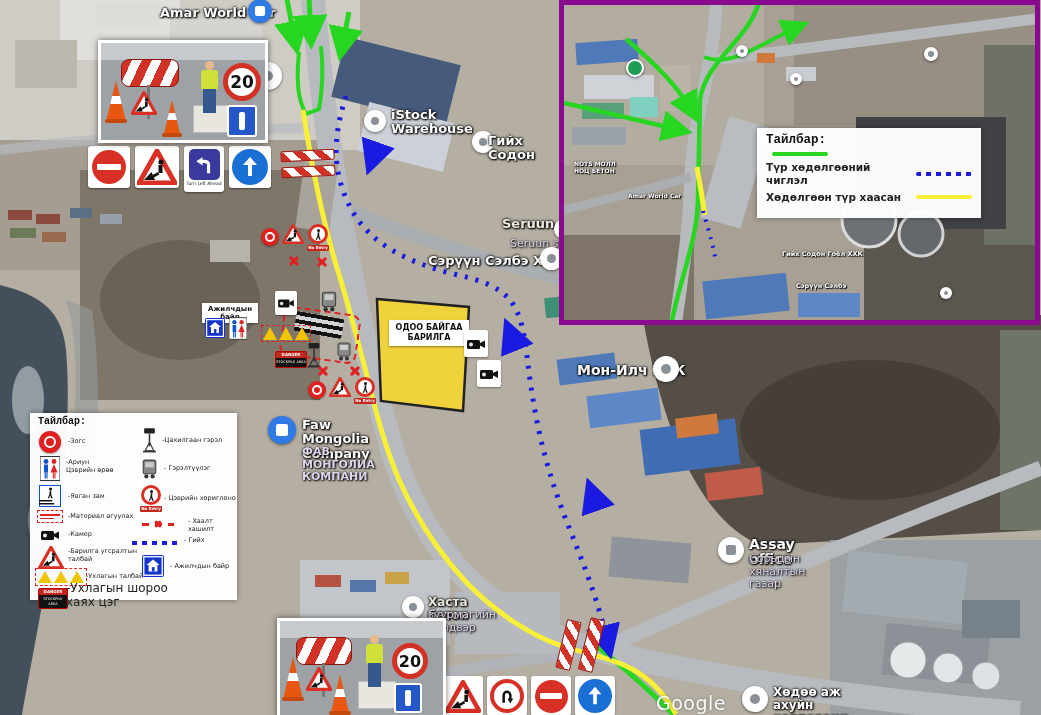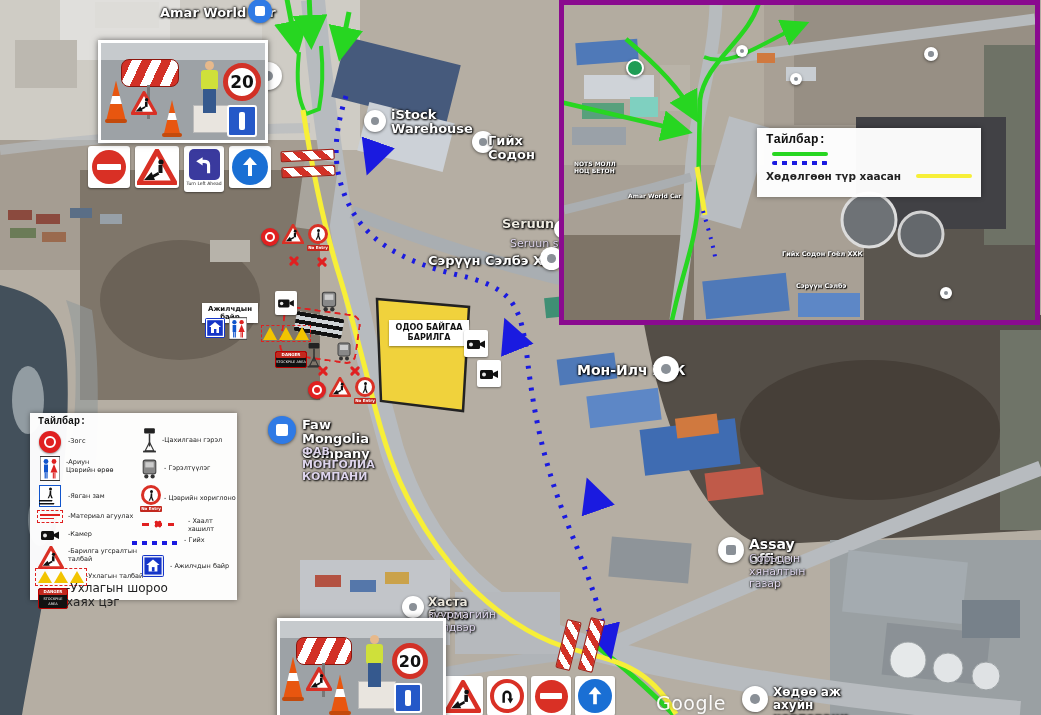--- a/index.html
+++ b/index.html
@@ -704,20 +704,21 @@
     <div class="tinylabel" style="position: absolute; left: 64px; top: 188px; font-size: 6px; white-space: pre-line;">Amar World Car</div>
     <div class="tinylabel" style="position: absolute; left: 218px; top: 246px; font-size: 6.5px; white-space: pre-line;">Гийх Содон Гоёл ХХК</div>
     <div class="tinylabel" style="position: absolute; left: 232px; top: 278px; font-size: 6.5px; white-space: pre-line;">Сэрүүн Сэлбэ</div>
 
     <div class="legendbox" style="position:absolute;left:193px;top:123px;width:224px;padding:5px 9px 9px 9px;box-sizing:border-box">
       <div class="lg-title" style="font-size:12.5px;margin-bottom:3px">Тайлбар:</div>
       <div style="display:flex;align-items:center;justify-content:space-between;margin:5px 0">
         <span class="linesample line-green" style="width:56px;flex:none;margin-left:6px"></span>
       </div>
       <div style="display:flex;align-items:center;justify-content:space-between;margin:5px 0">
+        <span class="lg-label" style="font-size: 10.5px; font-weight: 600; white-space: pre-line;">Түр хөдөлгөөний чиглэл</span>
         <span class="linesample line-bluedot" style="width:56px;flex:none;margin-left:6px"></span>
       </div>
       <div style="display:flex;align-items:center;justify-content:space-between;margin:5px 0">
         <span class="lg-label" style="font-size: 10.5px; font-weight: 600; white-space: pre-line;">Хөдөлгөөн түр хаасан</span>
         <span class="linesample line-yellow" style="width:56px;flex:none;margin-left:6px"></span>
       </div>
     </div>
   </div>
 
   <div class="watermark abs" style="left:656px;top:692px;z-index:9">Google</div>

